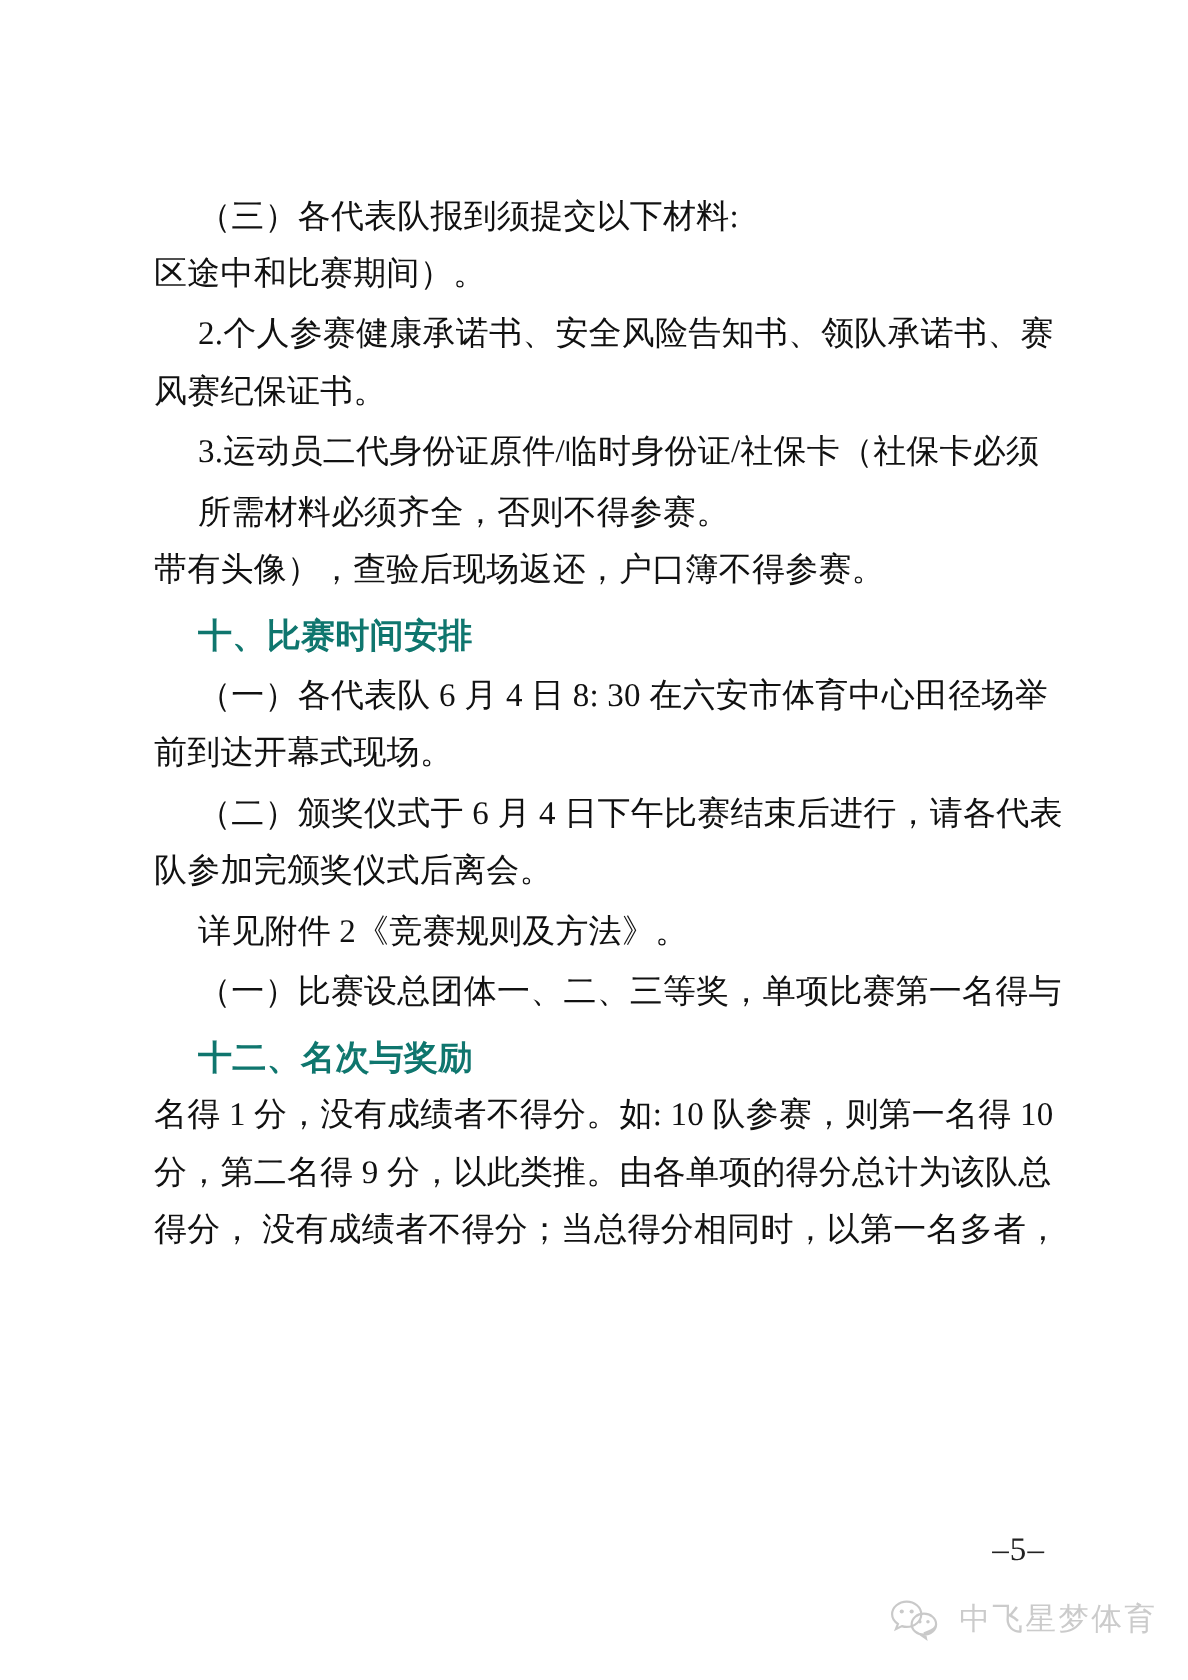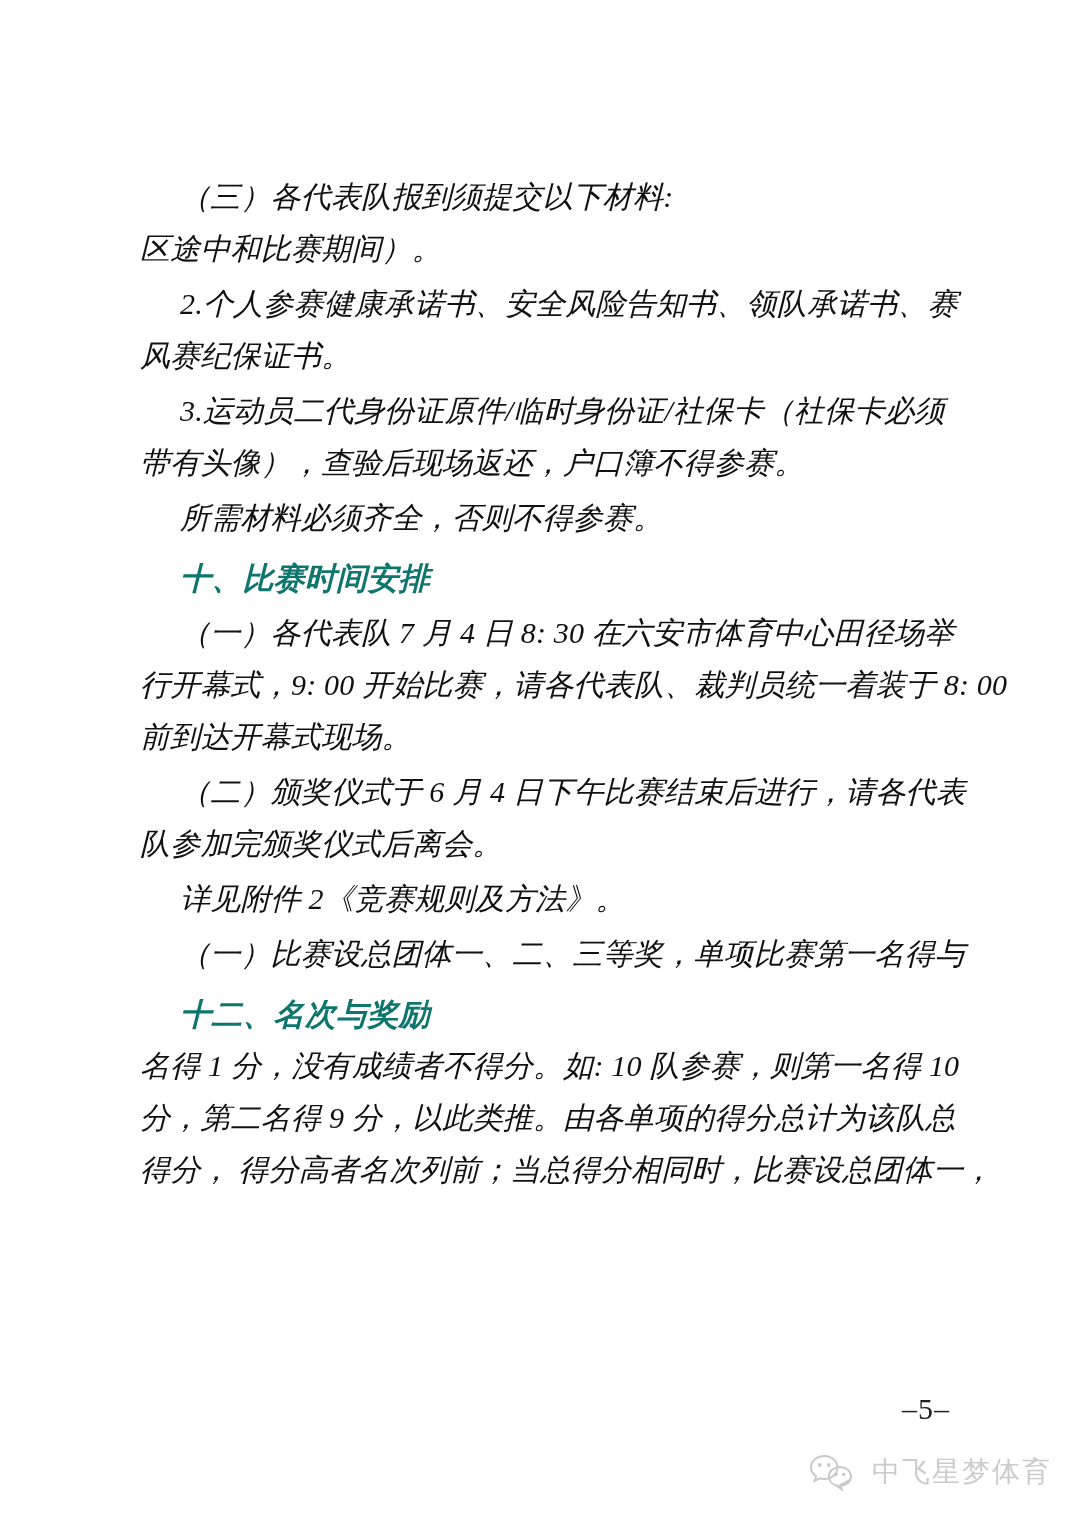--- a/index.html
+++ b/index.html
@@ -8,21 +8,20 @@
     position: relative;
     width: 1080px;
     height: 1527px;
     background: #ffffff;
     overflow: hidden;
     font-family: "Liberation Serif", "DejaVu Serif", serif;
     color: #111111;
   }
   .content {
     padding: 168px 100px 0 140px;
-    font-style: italic;
   }
   .line {
     font-size: 30px;
     line-height: 52px;
     white-space: nowrap;
     letter-spacing: 0.2px;
     font-family: "Liberation Serif", "DejaVu Serif", serif;
   }
   .indent { text-indent: 40px; }
   .para { margin-top: 3px; }
@@ -63,34 +62,33 @@
 </head>
 <body>
 
 <div class="page">
   <div class="content">
     <p class="line para indent">（三）各代表队报到须提交以下材料:</p>
     <p class="line">区途中和比赛期间）。</p>
     <p class="line para indent">2.个人参赛健康承诺书、安全风险告知书、领队承诺书、赛</p>
     <p class="line">风赛纪保证书。</p>
     <p class="line para indent">3.运动员二代身份证原件/临时身份证/社保卡（社保卡必须</p>
+    <p class="line para indent">所需材料必须齐全，否则不得参赛。</p>
     <p class="line">带有头像），查验后现场返还，户口簿不得参赛。</p>
-    <p class="line para indent">所需材料必须齐全，否则不得参赛。</p>
     <p class="line heading indent">十、比赛时间安排</p>
-    <p class="line para indent">（一）各代表队 7 月 4 日 8: 30 在六安市体育中心田径场举</p>
-    <p class="line">行开幕式，9: 00 开始比赛，请各代表队、裁判员统一着装于 8: 00</p>
+    <p class="line para indent">（一）各代表队 6 月 4 日 8: 30 在六安市体育中心田径场举</p>
     <p class="line">前到达开幕式现场。</p>
     <p class="line para indent">（二）颁奖仪式于 6 月 4 日下午比赛结束后进行，请各代表</p>
     <p class="line">队参加完颁奖仪式后离会。</p>
     <p class="line para indent">详见附件 2《竞赛规则及方法》。</p>
     <p class="line para indent">（一）比赛设总团体一、二、三等奖，单项比赛第一名得与</p>
     <p class="line heading indent">十二、名次与奖励</p>
     <p class="line">名得 1 分，没有成绩者不得分。如: 10 队参赛，则第一名得 10</p>
     <p class="line">分，第二名得 9 分，以此类推。由各单项的得分总计为该队总</p>
-    <p class="line">得分，  得分高者名次列前；当总得分相同时，比赛设总团体一，</p>
+    <p class="line">得分，  没有成绩者不得分；当总得分相同时，以第一名多者，</p>
   </div>
 
   <div class="page-number">–5–</div>
 
   <div class="watermark">
     <span>
       <svg class="wechat-icon" width="46" height="40" viewBox="0 0 46 40">
         <g fill="none" stroke="#c7c7c7" stroke-width="2">
           <path d="M 29.5 15.5 C 29.5 22 23.4 27 16.3 27 C 14.8 27 13.3 26.8 12 26.3 L 6.5 29 L 8.3 24.3 C 5.2 22.2 3 19.1 3 15.5 C 3 9 9.2 4 16.3 4 C 23.4 4 29.5 9 29.5 15.5 Z"></path>
           <path d="M 43 24.5 C 43 29.8 38 34 31.9 34 C 30.6 34 29.4 33.8 28.2 33.5 L 33.8 37.5 L 32.7 32.5 C 36 30.8 43 29.8 43 24.5 C 43 19.2 38 15 31.9 15 C 25.8 15 20.8 19.2 20.8 24.5 C 20.8 29.8 25.8 34 31.9 34"></path>

